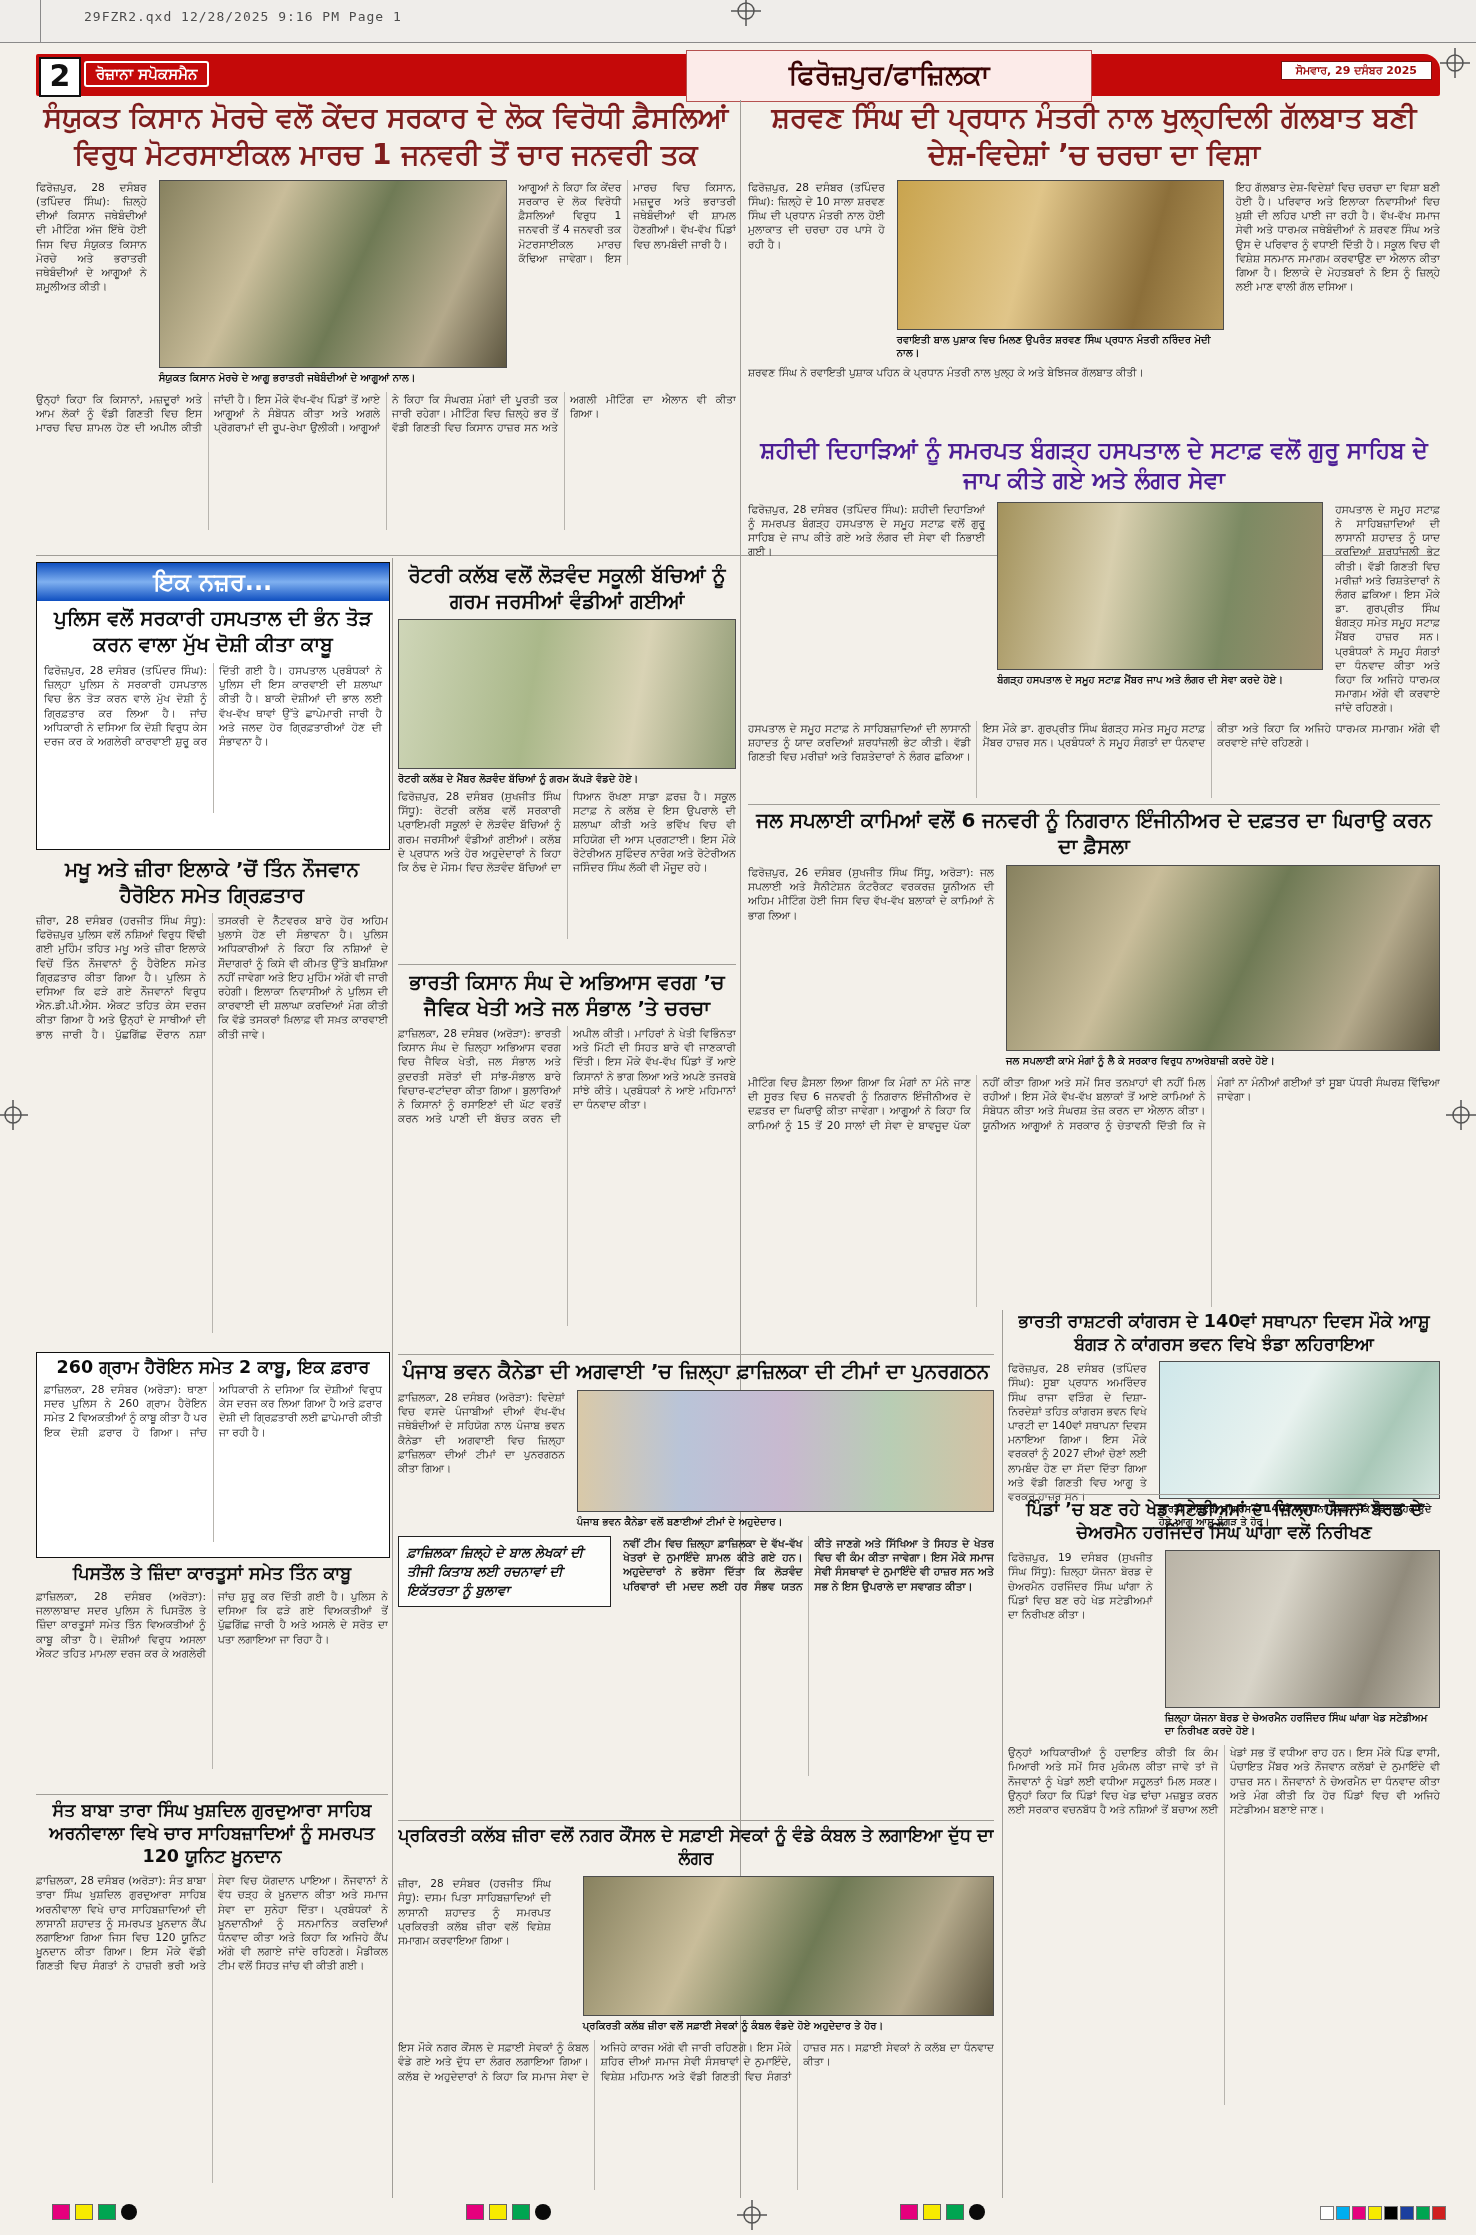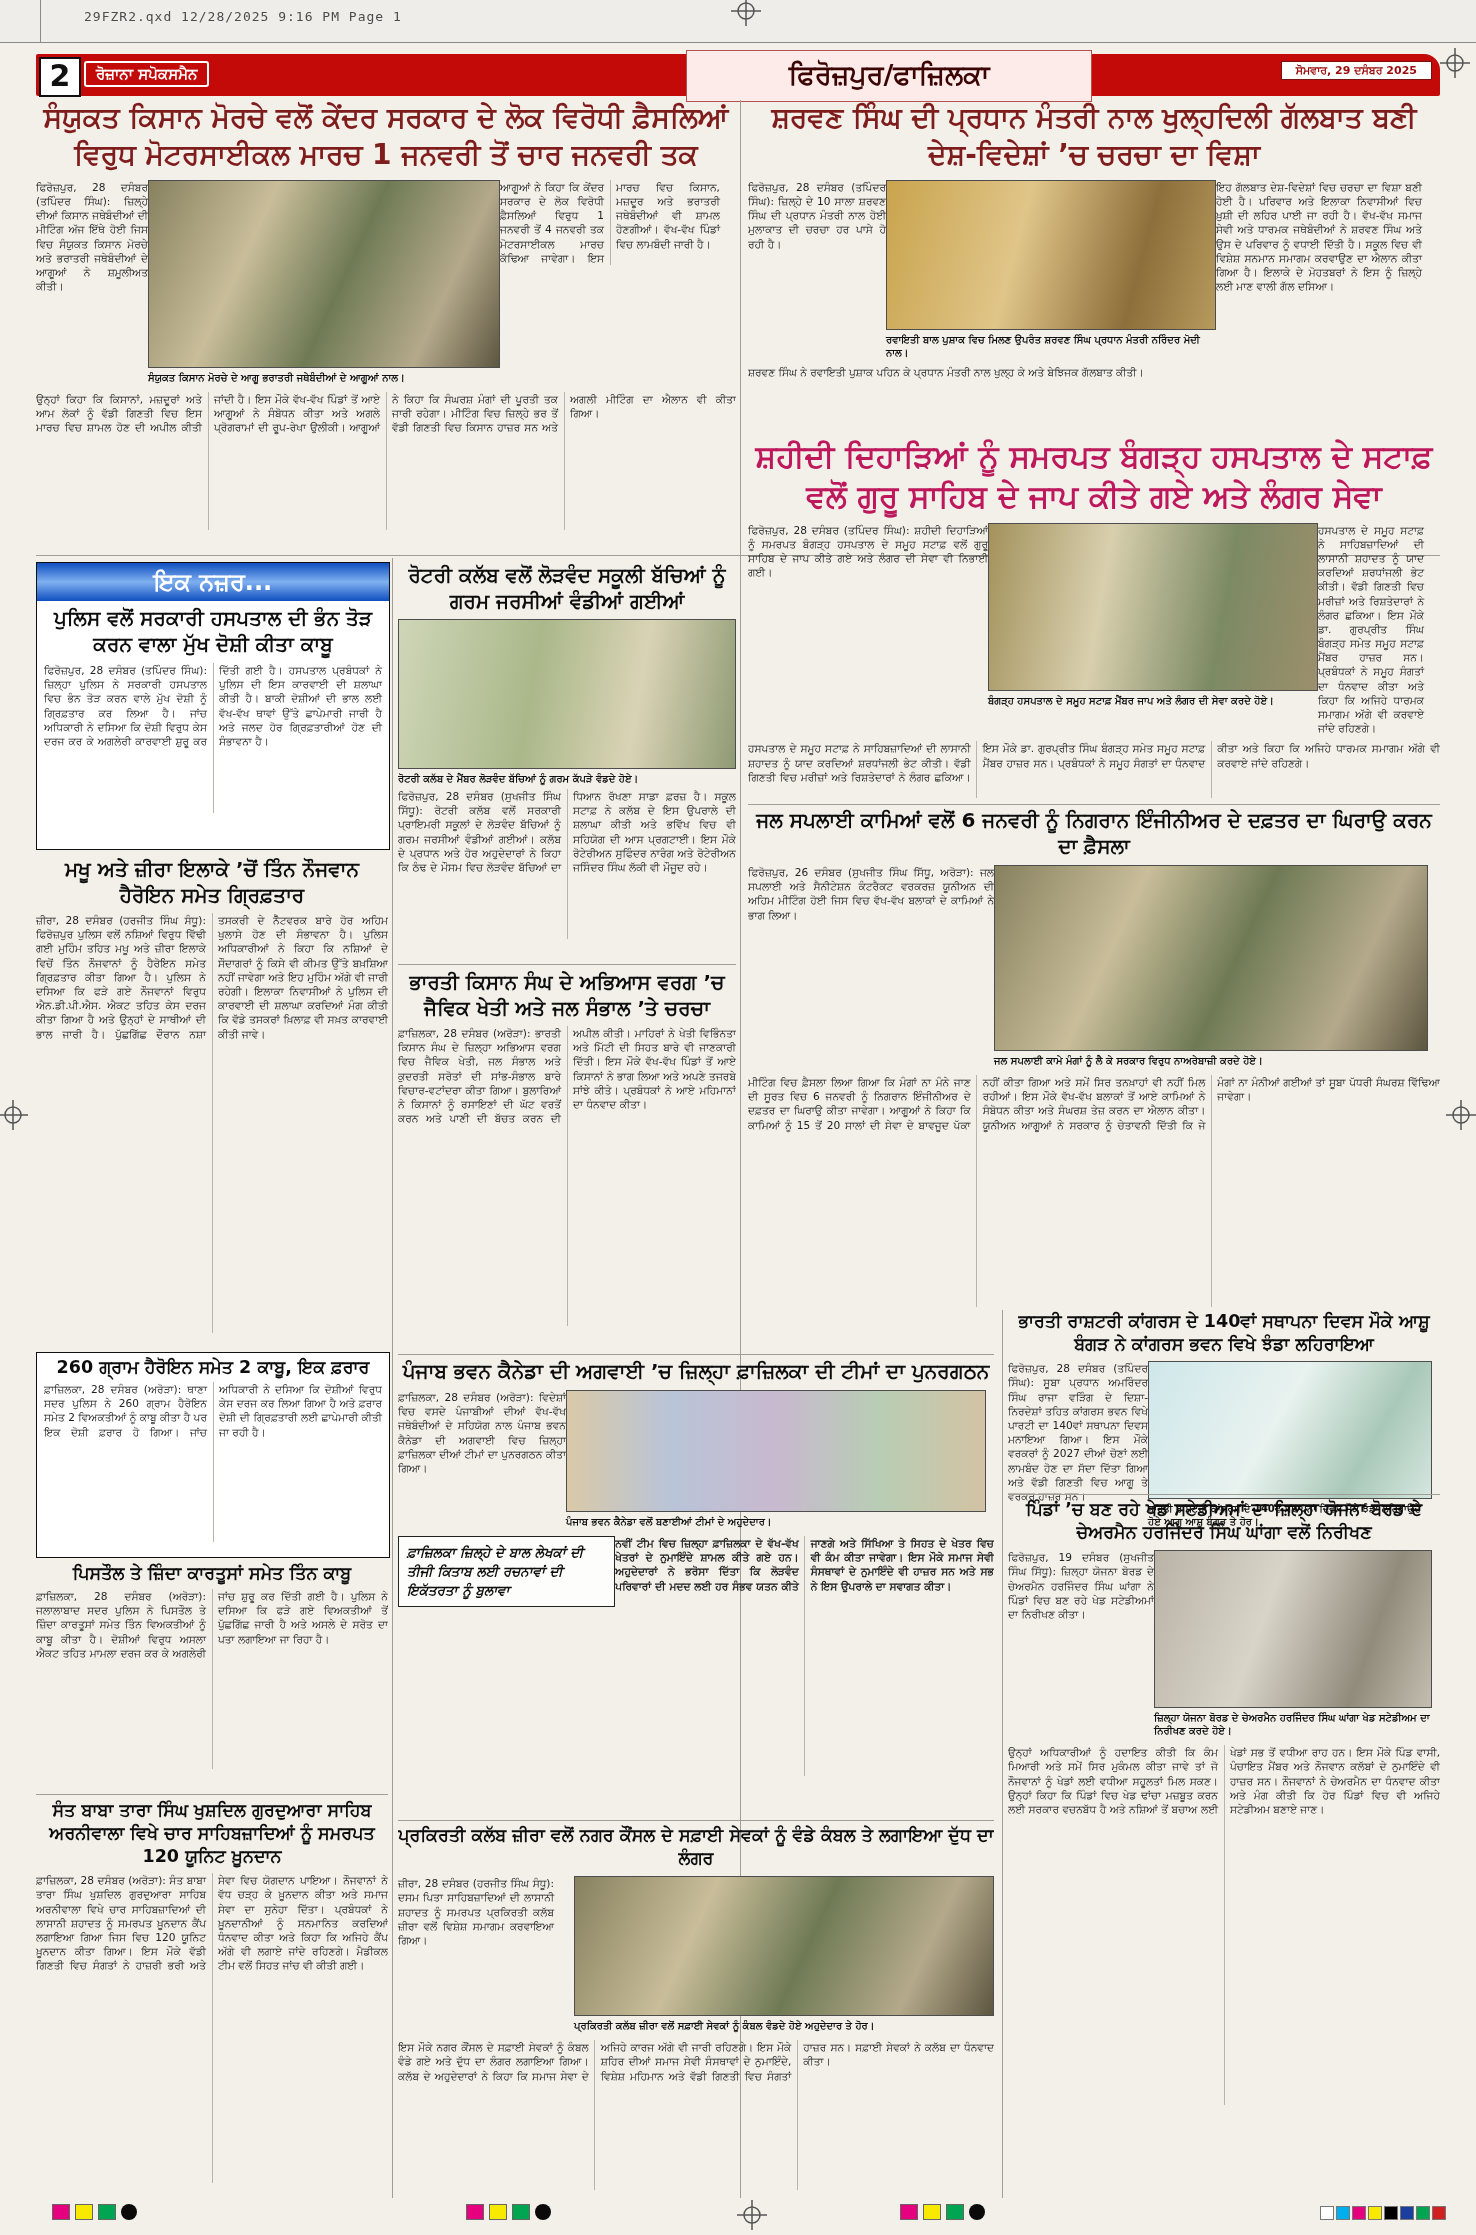--- a/index.html
+++ b/index.html
@@ -15,28 +15,28 @@
            font-size:30px;font-weight:bold;text-align:center;line-height:34px;color:#111;}
   .brand{position:absolute;left:48px;top:7px;padding:2px 10px;border:2px solid #fff;border-radius:3px;
          color:#fff;font-weight:bold;font-size:15px;}
   .section-box{position:absolute;left:650px;top:-4px;width:404px;height:50px;background:#fcebe9;border:1px solid #b5514f;
                text-align:center;font-size:27px;font-weight:bold;color:#3c0505;line-height:48px;}
   .dt{position:absolute;right:8px;top:7px;padding:2px 14px;background:#fff;border:1px solid #7a1010;
       color:#9c0b0b;font-weight:bold;font-size:11px;}
   
   .art{position:absolute;overflow:hidden;}
   .h-xl{font-size:28px;font-weight:bold;text-align:center;line-height:1.32;color:#7f1d1d;}
-  .h-lg{font-size:31px;font-weight:bold;text-align:center;line-height:1.3;color:#be185d;}
+  .h-lg{font-size:23px;font-weight:bold;text-align:center;line-height:1.3;color:#4c1d95;}
   .h-md{font-size:20px;font-weight:bold;text-align:center;line-height:1.3;color:#0d0d0d;}
   .h-sm{font-size:17.5px;font-weight:bold;text-align:center;line-height:1.32;color:#0d0d0d;}
   .bt{font-size:10.6px;line-height:1.34;text-align:justify;color:#222;}
   .cols2{column-count:2;column-gap:12px;column-rule:1px solid #b7b4ae;}
   .cols3{column-count:3;column-gap:12px;column-rule:1px solid #b7b4ae;}
   .cols4{column-count:4;column-gap:12px;column-rule:1px solid #b7b4ae;}
-  .row{display:flex;gap:0;align-items:flex-start;}
+  .row{display:flex;gap:12px;align-items:flex-start;}
   .photo{border:1px solid #4d4d4d;box-sizing:border-box;width:100%;}
   .ph-crowd{background:linear-gradient(115deg,#87815f 0%,#c9bd9a 30%,#6f7a55 55%,#b4a98b 80%,#5d5640 100%);}
   .ph-meet{background:linear-gradient(100deg,#a3925c 0%,#d8cfae 35%,#7c8a63 70%,#9c8f6d 100%);}
   .ph-kids{background:linear-gradient(100deg,#cfd6b8 0%,#aab88a 40%,#d9d3b5 70%,#8f9a74 100%);}
   .ph-pm{background:linear-gradient(105deg,#c9a44e 0%,#e0c589 40%,#8c6f3a 75%,#b79a5d 100%);}
   .ph-flag{background:linear-gradient(120deg,#cfe7ea 0%,#e8f2ef 45%,#a9c8b8 75%,#d5e6df 100%);}
   .ph-faces{background:linear-gradient(90deg,#d9c9a8 0%,#b9c4d8 25%,#c8b9cf 50%,#b8cdb4 75%,#d3c2a4 100%);}
   .ph-road{background:linear-gradient(110deg,#b9b3a6 0%,#d8d4c8 40%,#918b7c 75%,#c4beb0 100%);}
   .caption{font-size:10px;font-weight:bold;color:#101010;padding-top:3px;line-height:1.3;}
   .lead{font-size:10.6px;line-height:1.34;text-align:justify;color:#222;}

